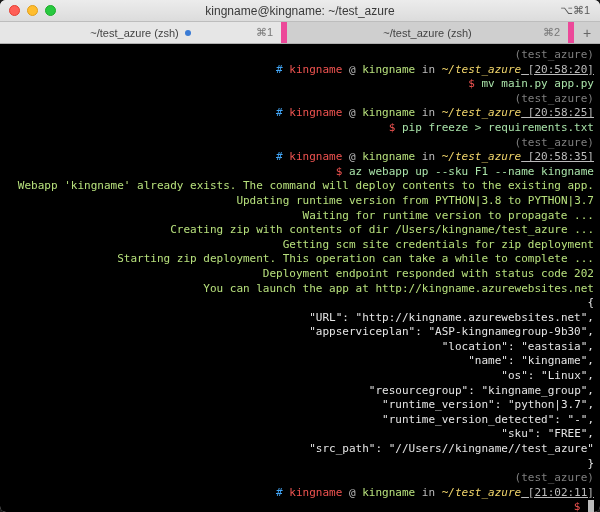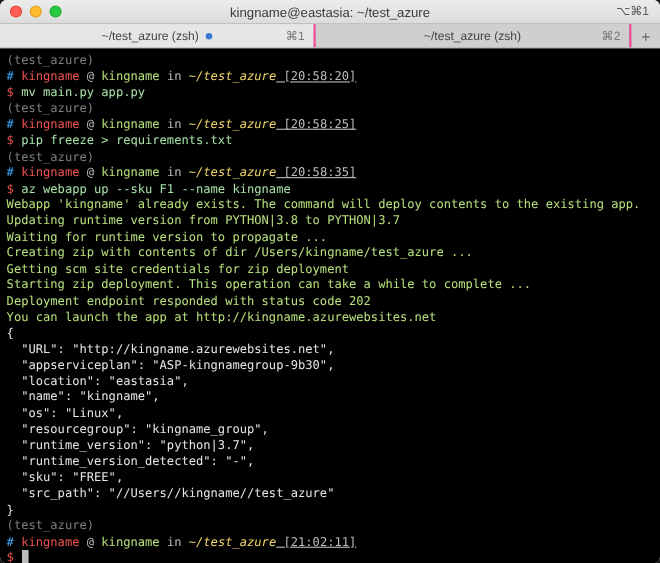--- a/index.html
+++ b/index.html
@@ -58,21 +58,21 @@
     color: #444;
     border-bottom: 1px solid #b0b0b0;
   }
   .tab {
     flex: 1;
     display: flex;
     align-items: center;
     justify-content: center;
     gap: 6px;
     position: relative;
-    border-right: 2px solid #ec4899;
+    border-right: 6px solid #ec4899;
   }
   .tab.active { background: #e6e6e6; }
   .tab .dotm { width:6px;height:6px;border-radius:50%;background:#3a7bd5; }
   .tab .sc {
     position: absolute; right: 8px; color:#777; font-size: 11px;
   }
   .addtab {
     width: 26px;
     display:flex; align-items:center; justify-content:center;
     color:#666; font-size:14px;
@@ -82,20 +82,21 @@
   .term {
     flex: 1;
     background: #000;
     color: #ddd;
     font-family: Menlo, Consolas, "DejaVu Sans Mono", monospace;
     font-size: 11px;
     line-height: 14.6px;
     padding: 4px 6px 6px 6px;
     overflow: hidden;
     white-space: pre;
+    text-align: right;
   }
   .line { white-space: pre-wrap; word-break: break-all; }
   .c-venv   { color:#7f7f7f; }
   .c-hash   { color:#42a5f5; }
   .c-user   { color:#ef5350; }
   .c-at     { color:#bbbbbb; }
   .c-host   { color:#b7e07c; }
   .c-in     { color:#bbbbbb; }
   .c-path   { color:#f2d66b;font-style:italic; }
   .c-time   { color:#bbbbbb;text-decoration:underline; }
@@ -114,21 +115,21 @@
 <body>
 
 <div class="window">
 
   <div class="titlebar">
     <div class="traffic">
       <div class="dot red"></div>
       <div class="dot yellow"></div>
       <div class="dot green"></div>
     </div>
-    <div class="title-center">kingname@eastasia: ~/test_azure</div>
+    <div class="title-center">kingname@kingname: ~/test_azure</div>
     <div class="title-right">⌥⌘1</div>
   </div>
 
   <div class="tabbar">
     <div class="tab active">
       <span>~/test_azure (zsh)</span>
       <span class="dotm"></span>
       <span class="sc">⌘1</span>
     </div>
     <div class="tab">

